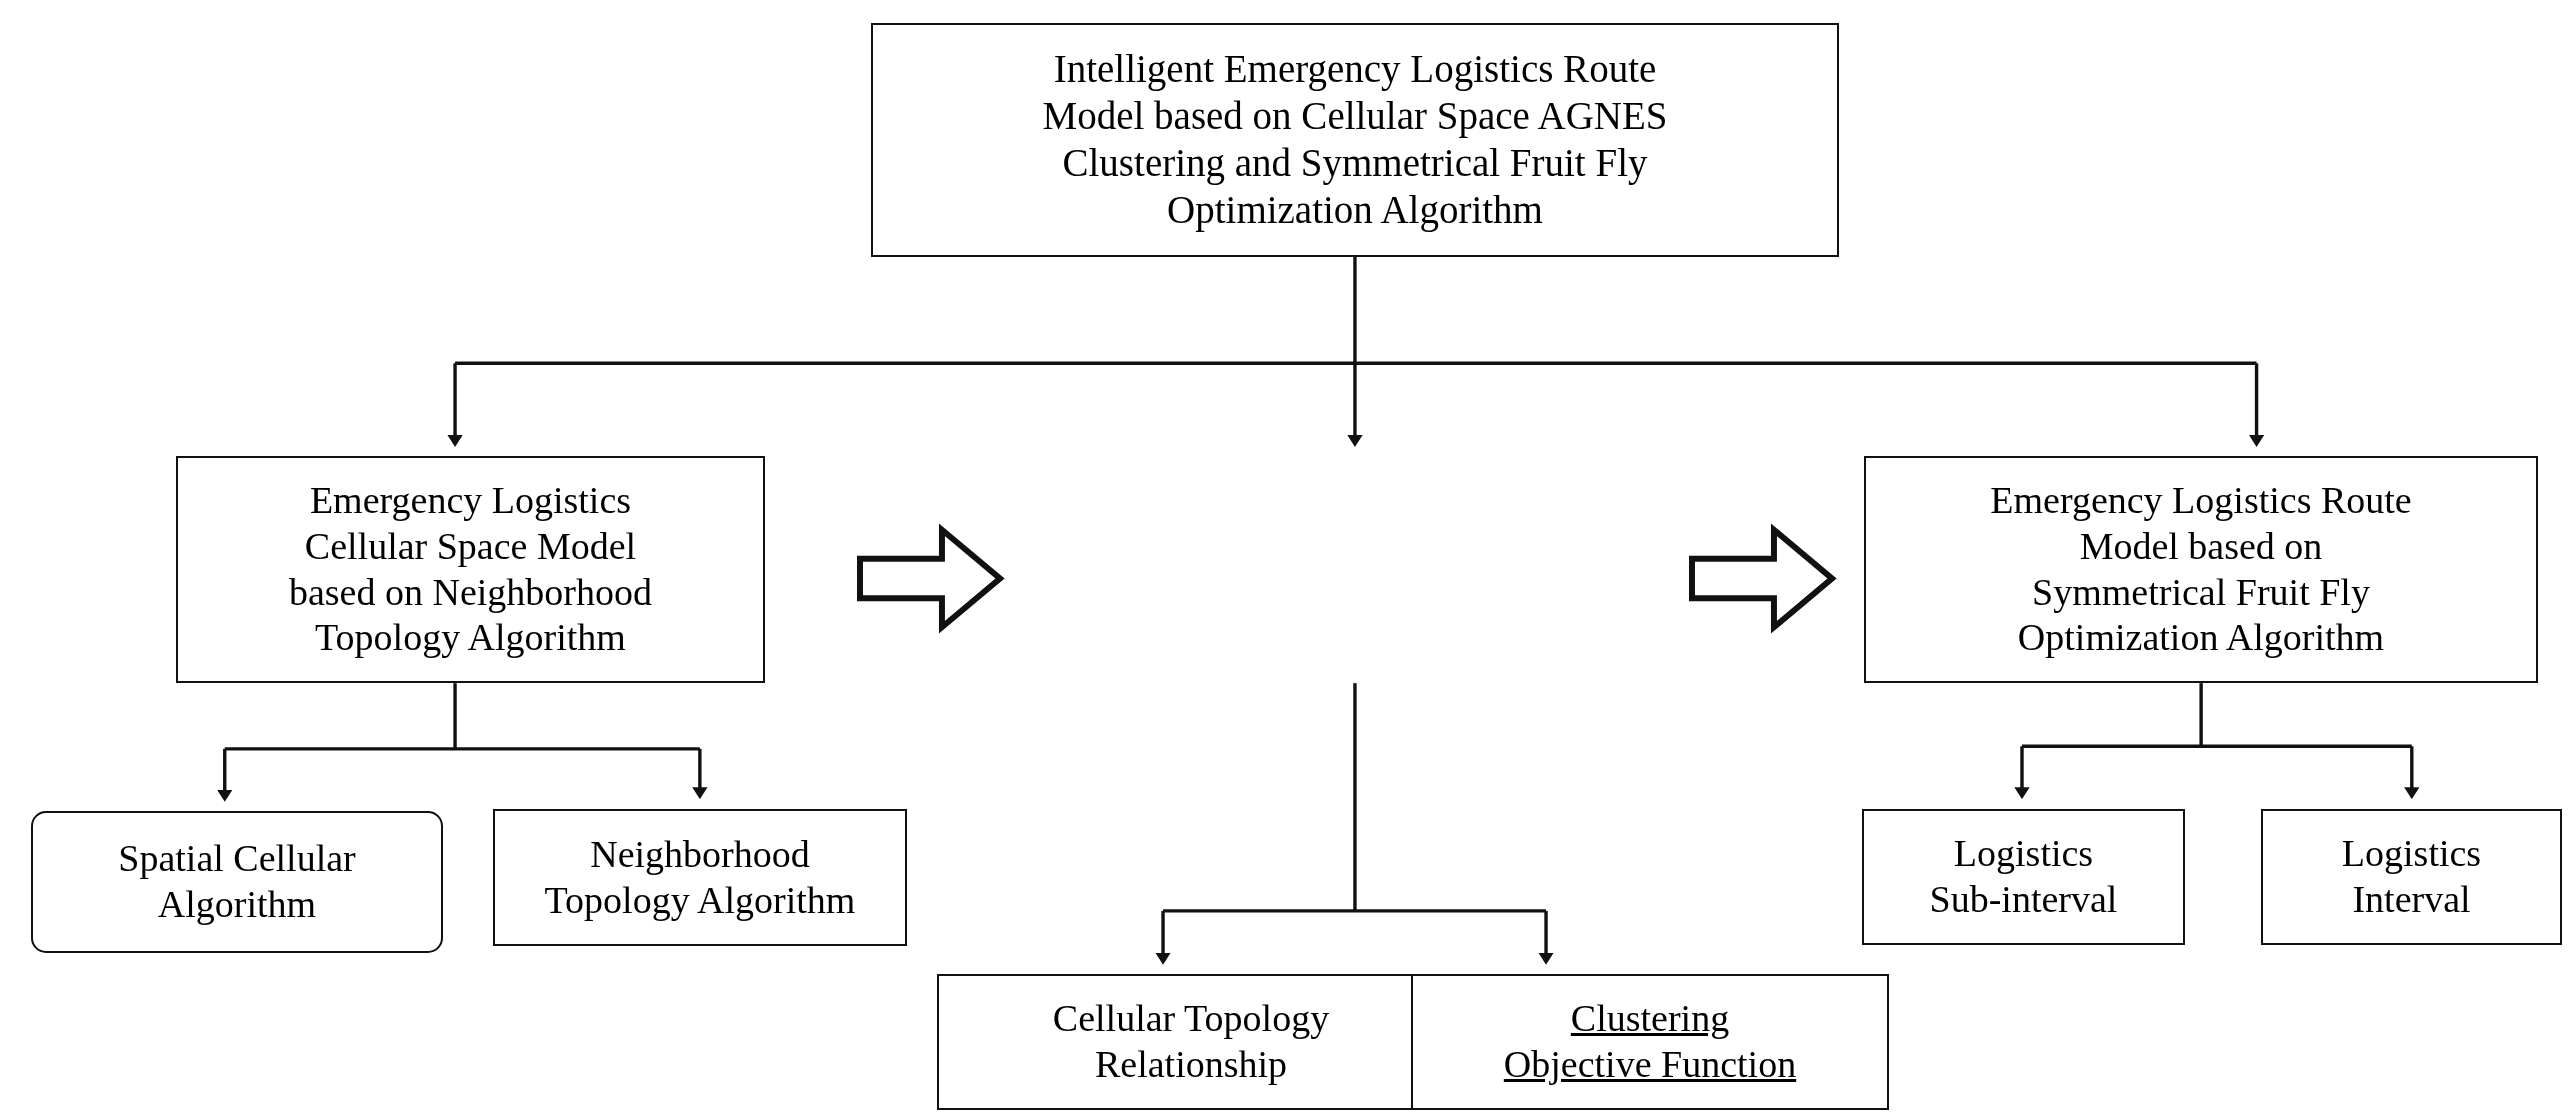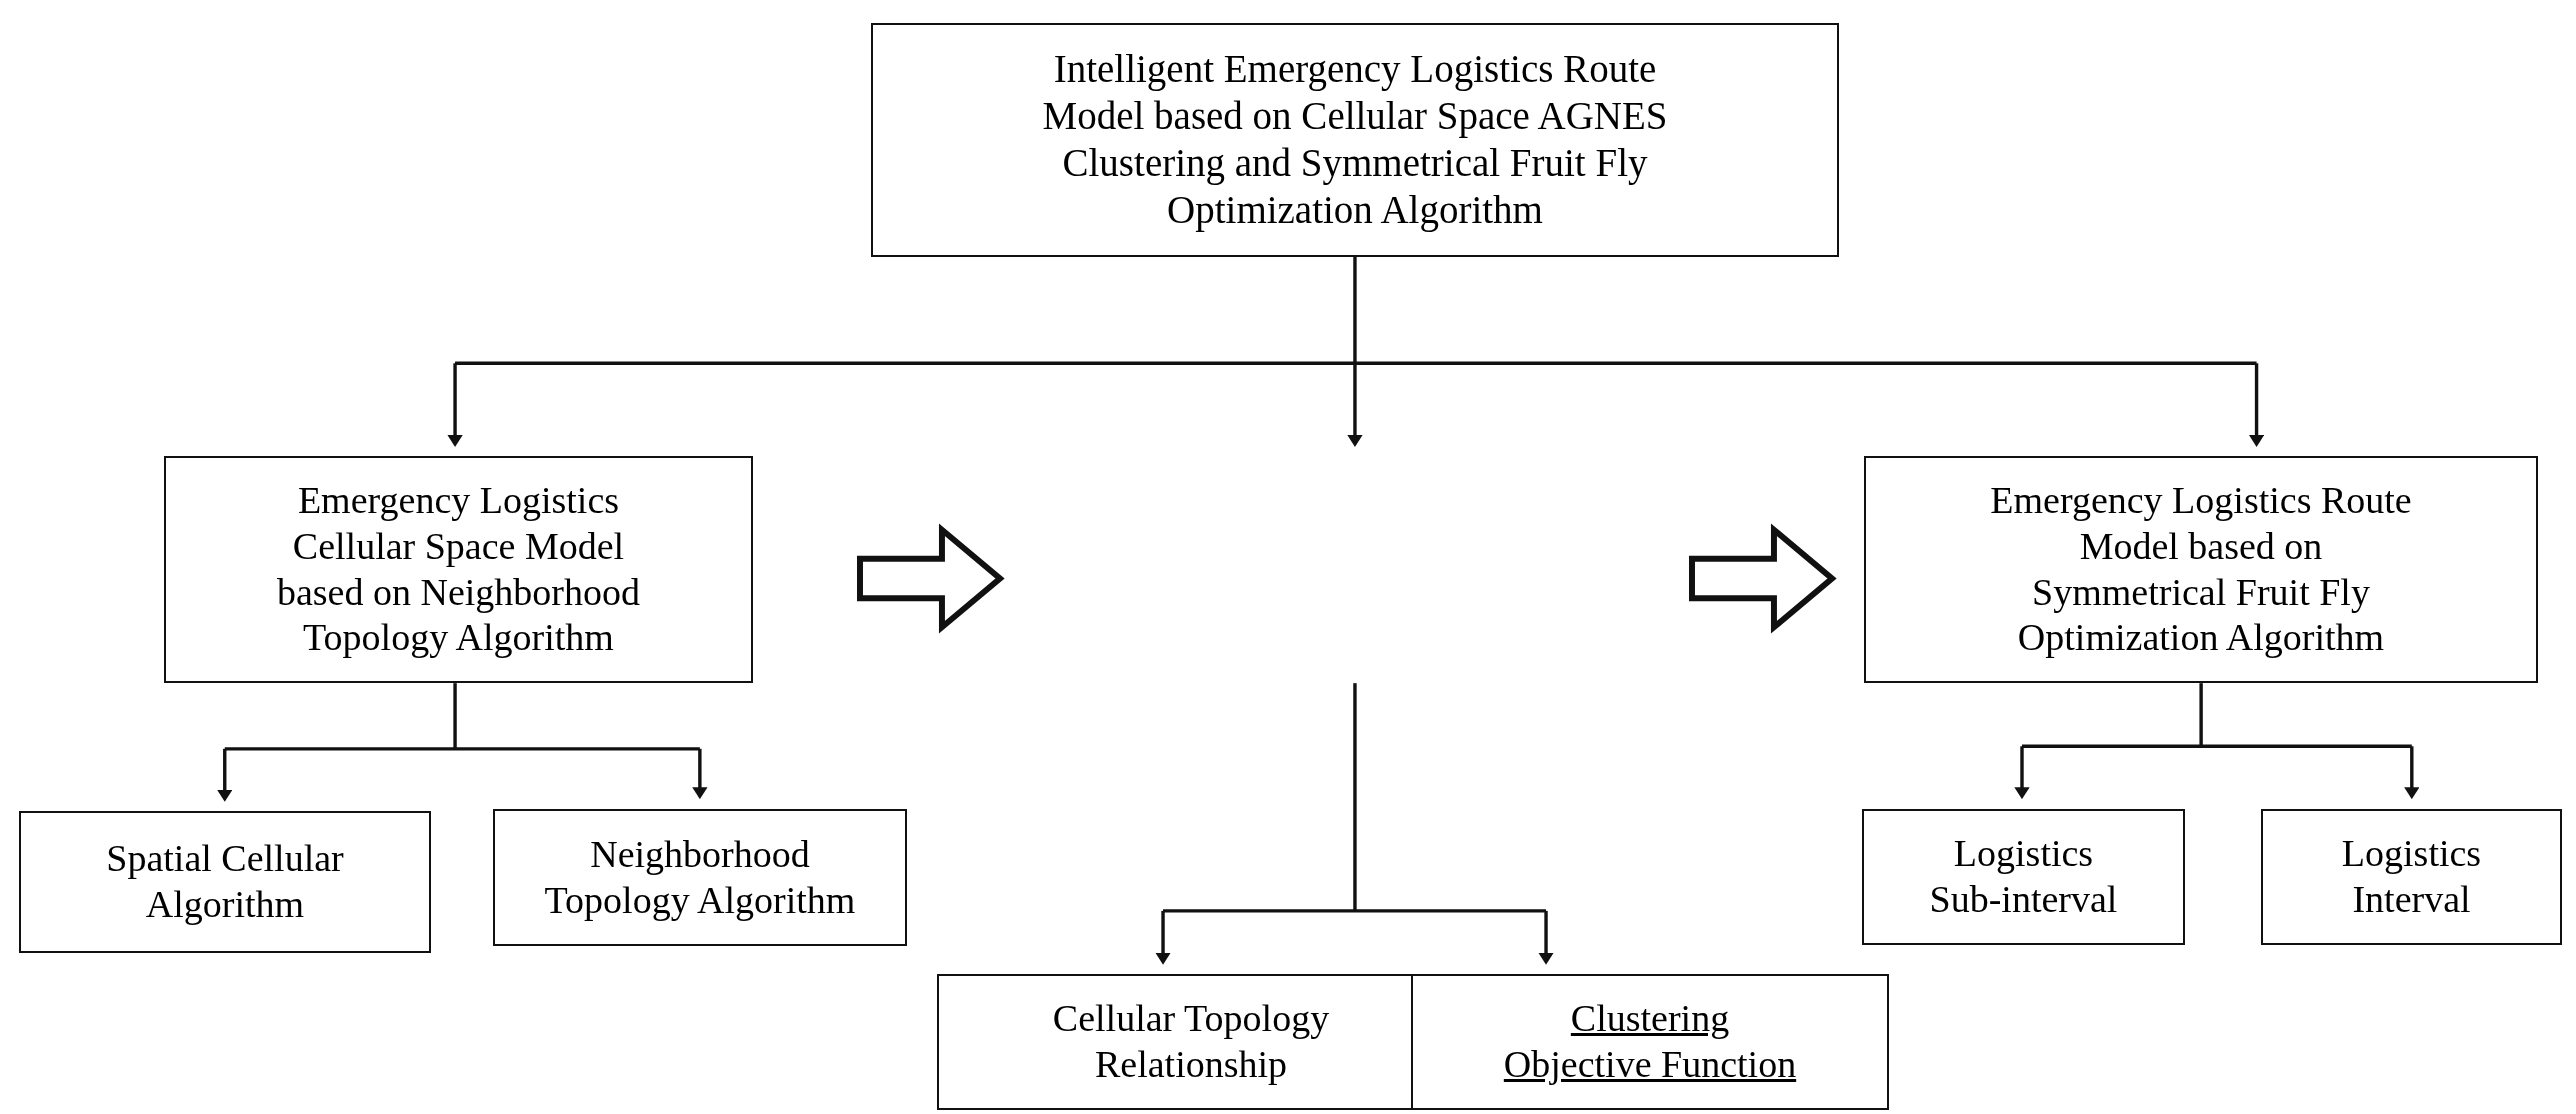--- a/index.html
+++ b/index.html
@@ -29,24 +29,24 @@
     line-height: 1.20;
     z-index: 3;
   }
   .node .label {
     display: block;
     width: 100%;
     padding: 0 5.1px;
     white-space: pre-line;
   }
   .n-root   { left:871px; top:12px;   width:968px; height:234px; font-size:39px; }
-  .n-r2a    { left:164px;  top:445px;  width:589px;  height:227px; font-size:38px; }
+  .n-r2a    { left:176px;  top:445px;  width:589px;  height:227px; font-size:38px; }
   .n-r2b    { left:1077px; top:445px;  width:558px;  height:227px; font-size:38px; }
   .n-r2c    { left:1864px; top:445px;  width:674px;  height:227px; font-size:38px; }
-  .n-l1     { left:19px;   top:800px;  width:412px;  height:142px; font-size:38px; }
+  .n-l1     { left:31px;   top:800px;  width:412px;  height:142px; font-size:38px;border-radius:15px; }
   .n-l2     { left:493px;  top:798px;  width:414px;  height:137px; font-size:38px; }
   .n-m1     { left:937px; top:963px; width:508px;  height:136px; font-size:38px; }
   .n-m2     { left:1411px; top:963px; width:478px;  height:136px; font-size:38px;text-decoration:underline; }
   .n-r1     { left:1862px; top:798px;  width:323px;  height:136px; font-size:38px; }
   .n-r2     { left:2261px; top:798px;  width:301px;  height:136px; font-size:38px; }
 
   #wires {
     position: absolute;
     left: 0; top: 0;
     width: 2576px;

